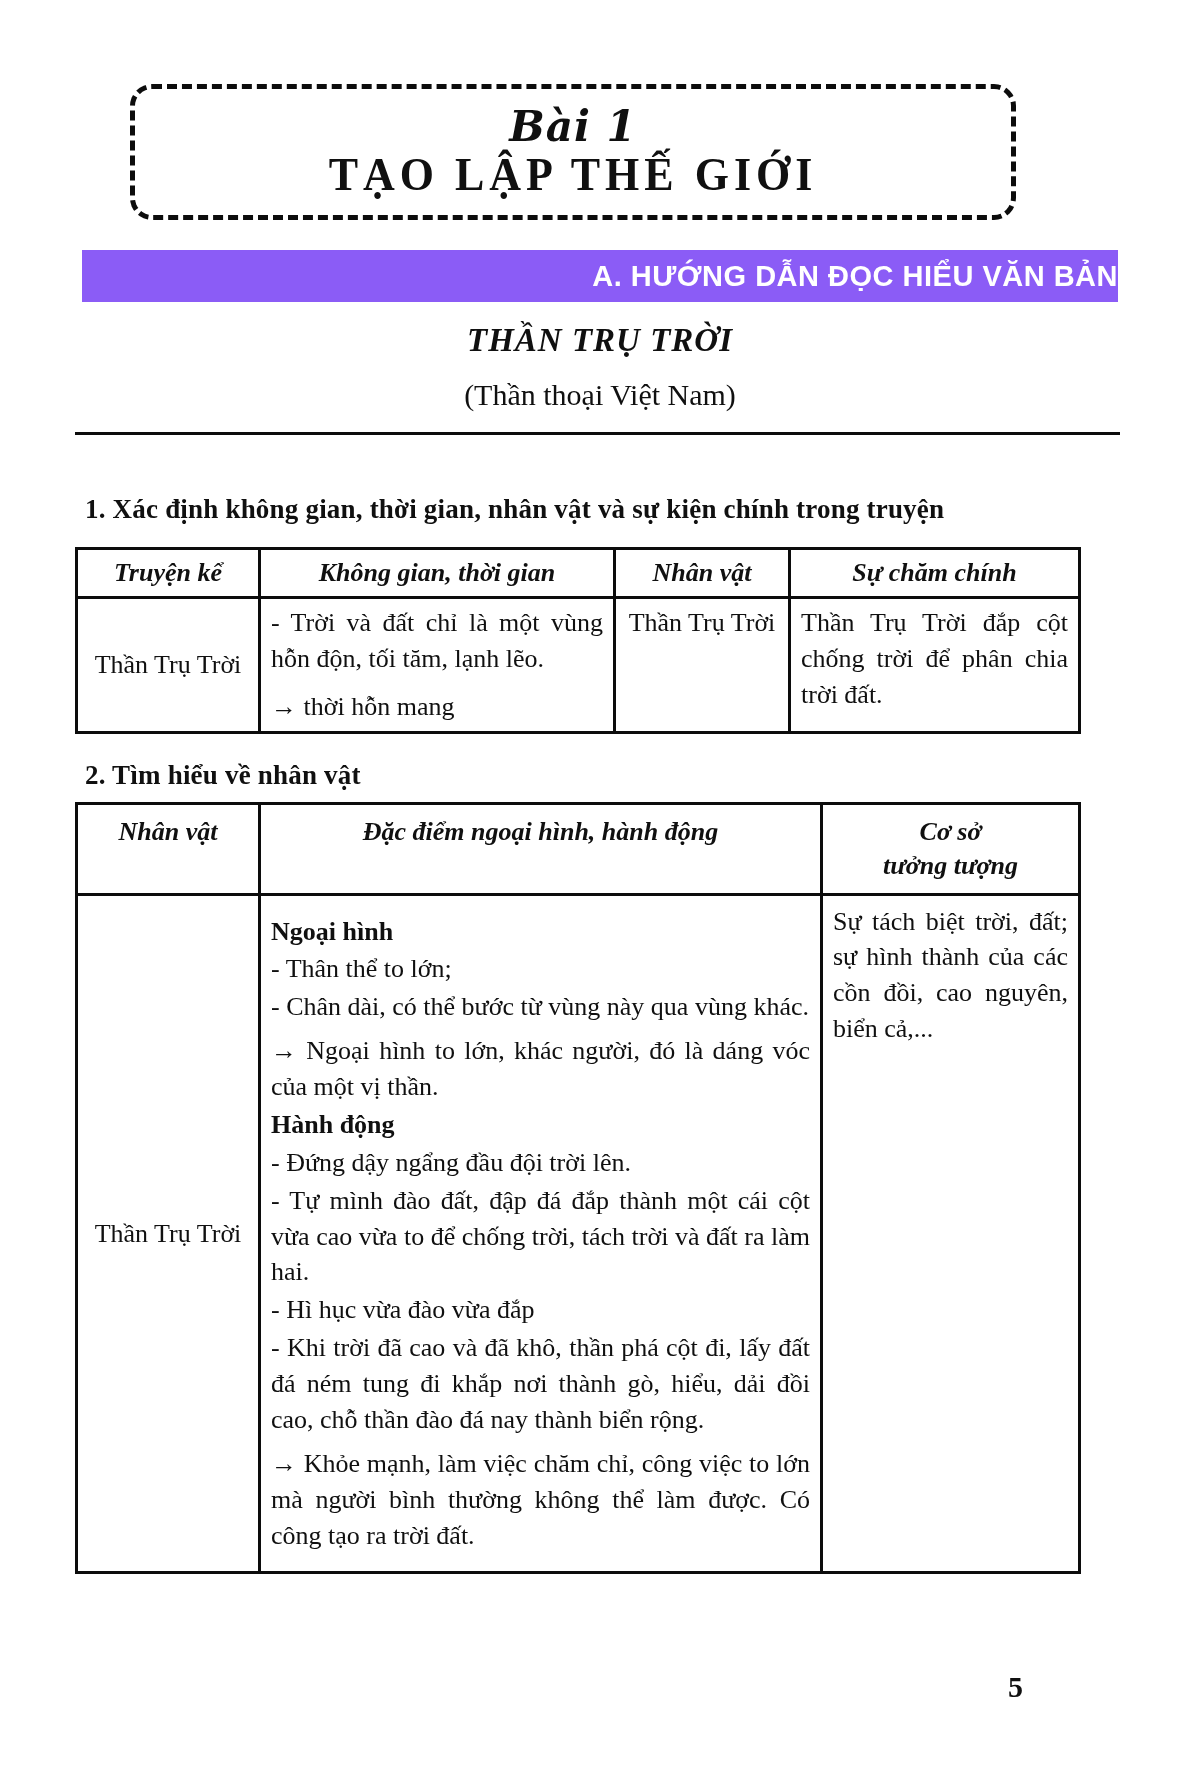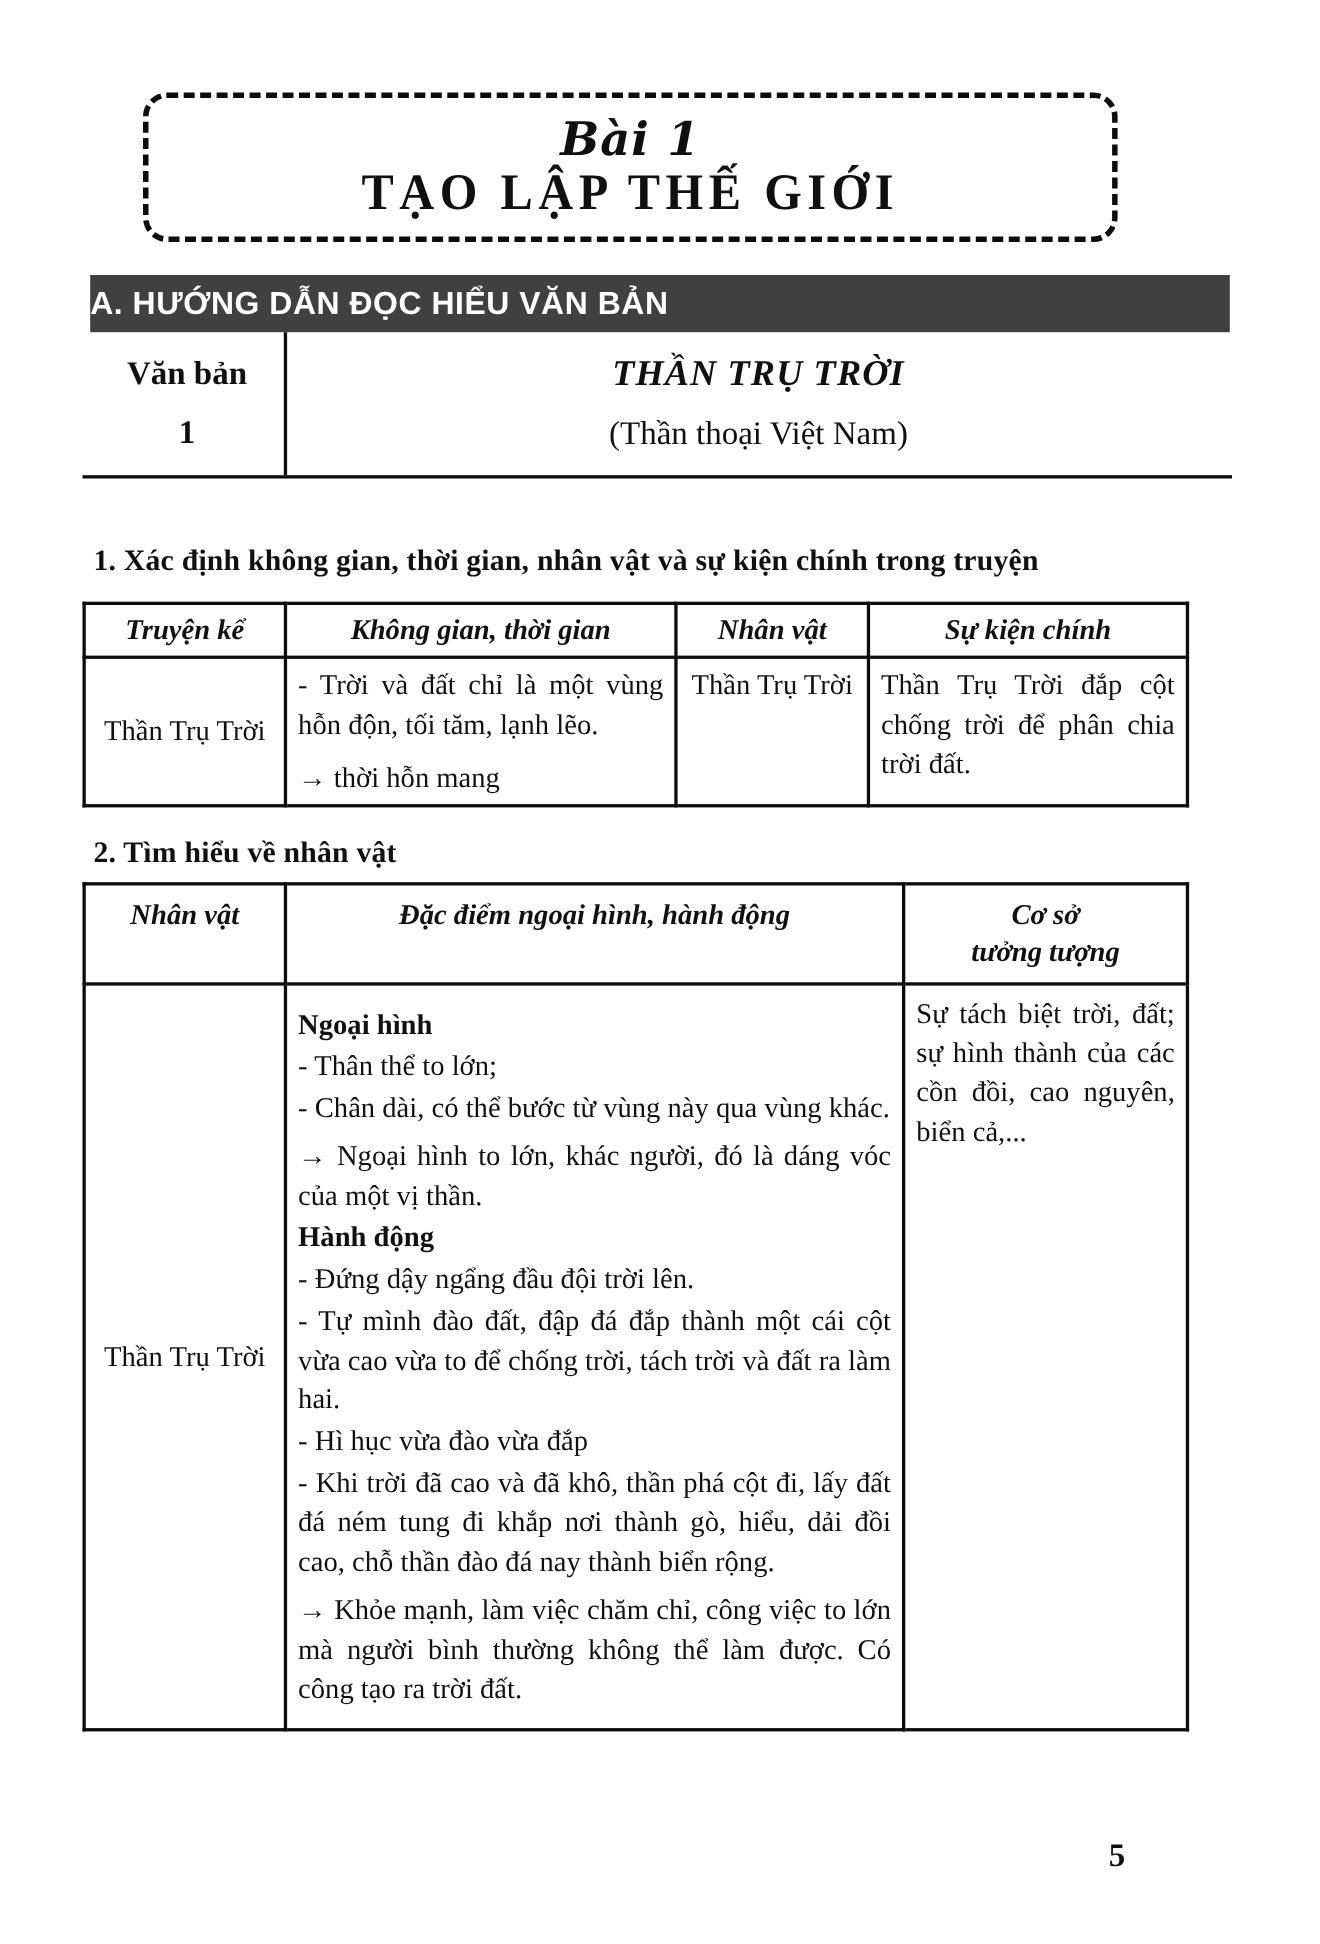--- a/index.html
+++ b/index.html
@@ -19,22 +19,22 @@
     font-family:"DejaVu Serif", serif;font-style:italic;font-weight:bold;
     font-size:42px;line-height:1.1;letter-spacing:1px;
   }
   .lesson-title{
     font-family:"Liberation Serif", serif;font-weight:600;
     font-size:44px;line-height:1.15;letter-spacing:5px;transform:scaleY(1.06);
   }
 
   
   .section-a-bar{
-    left:82px;top:250px;width:1036px;height:52px;background:#404040;
-    display:flex;align-items:center;justify-content:flex-start;
+    left:82px;top:250px;width:1036px;height:52px;background:#8b5cf6;
+    display:flex;align-items:center;justify-content:flex-end;
   }
   .section-a-text{
     color:#ffffff;font-family:"Liberation Sans", sans-serif;
     font-weight:bold;font-size:29px;letter-spacing:0.5px;
   }
 
   
   .vanban-row{left:82px;top:302px;width:1036px;height:130px;display:flex;}
   .vb-left{
     width:176px;border-right:3px solid #0c0c0c;
@@ -86,24 +86,20 @@
 <div class="abs lesson-box">
   <div class="lesson-label">Bài 1</div>
   <div class="lesson-title">TẠO LẬP THẾ GIỚI</div>
 </div>
 
 <div class="abs section-a-bar">
   <div class="section-a-text">A. HƯỚNG DẪN ĐỌC HIỂU VĂN BẢN</div>
 </div>
 
 <div class="abs vanban-row">
-  <div class="vb-left">
-    <div>Văn bản</div>
-    <div>1</div>
-  </div>
   <div class="vb-right">
     <div class="text-title">THẦN TRỤ TRỜI</div>
     <div class="text-subtitle">(Thần thoại Việt Nam)</div>
   </div>
 </div>
 <div class="abs rule"></div>
 
 <div class="abs q-heading q1-heading">1. Xác định không gian, thời gian, nhân vật và sự kiện chính trong truyện</div>
 
 <table class="abs table1">
@@ -111,21 +107,21 @@
       <col class="c1">
       <col class="c2">
       <col class="c3">
       <col class="c4">
     </colgroup>
   <thead>
     <tr>
       <th>Truyện kể</th>
       <th>Không gian, thời gian</th>
       <th>Nhân vật</th>
-      <th>Sự kiện chính</th>
+      <th>Sự chăm chính</th>
     </tr>
   </thead>
   <tbody>
     <tr>
       <td class="cell-story">Thần Trụ Trời</td>
       <td class="cell-setting">
         <p class="main">- Trời và đất chỉ là một vùng hỗn độn, tối tăm, lạnh lẽo.</p>
         <p class="arrow">→ thời hỗn mang</p>
       </td>
       <td class="cell-character">Thần Trụ Trời</td>

